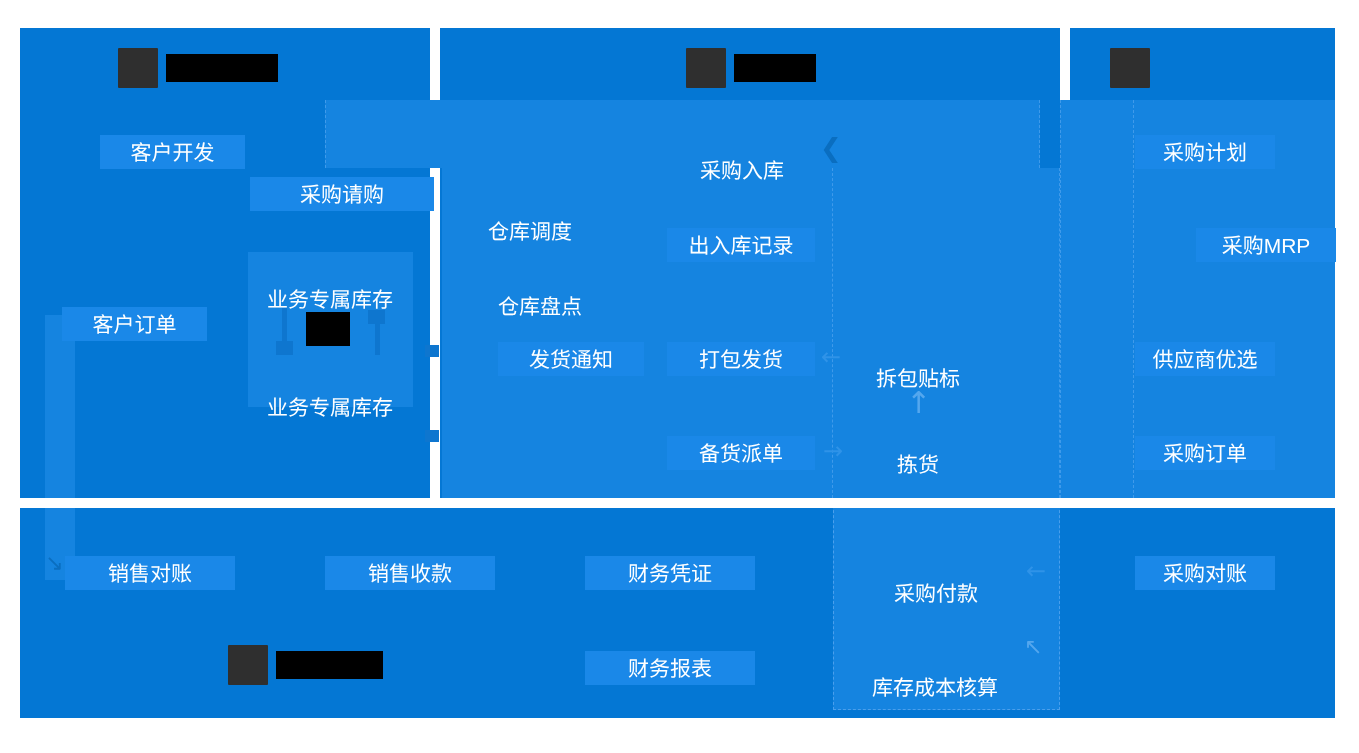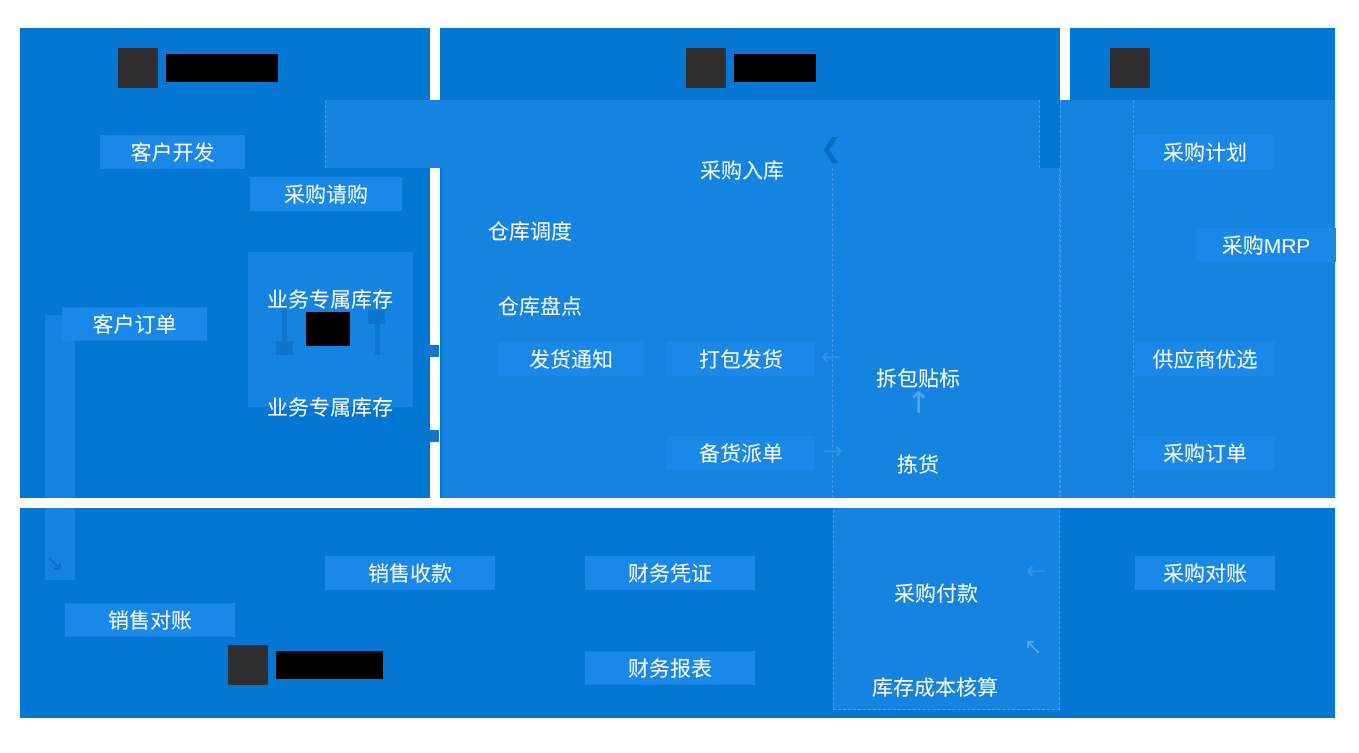--- a/index.html
+++ b/index.html
@@ -167,21 +167,21 @@
     <span class="dept-title" style="min-width:105px;"></span>
   </div>
 
   <div class="dept" style="left:228px; top:645px;">
     <span class="dept-icon"></span>
     <span class="dept-title" style="min-width:105px;">财</span>
   </div>
 
   <div class="chip" style="left:62px; top:135px; width:145px;margin-left:38px;">客户开发</div>
 
-  <div class="chip" style="left:250px;top:177px; width:152px;">采购请购</div>
+  <div class="chip" style="left:250px;top:177px; width:184px;">采购请购</div>
 
   <div class="chip plain" style="left:250px;top:263px; width:160px;">业务专属库存</div>
 
   <div class="chip plain" style="left:250px;top:371px; width:160px;">业务专属库存</div>
 
   <div class="vline" style="left:282px; top:308px; width:5px; height:38px;"></div>
   <div class="vline" style="left:276px; top:341px; width:17px; height:14px;"></div>
   <div class="vline" style="left:375px; top:317px; width:5px; height:38px;"></div>
   <div class="vline" style="left:368px; top:310px; width:17px; height:14px;"></div>
 
@@ -194,20 +194,21 @@
   <div class="vline" style="left:425px; top:345px; width:14px; height:12px;"></div>
   <div class="vline" style="left:425px; top:430px; width:14px; height:12px;"></div>
 
   <div class="chip plain" style="left:672px; top:134px; width:140px;">采购入库</div>
   <div class="arrow dark" style="left:820px; top:135px;">❮</div>
 
   <div class="chip plain" style="left:460px; top:195px; width:140px;">仓库调度</div>
 
   <div class="chip plain" style="left:470px; top:270px; width:140px;">仓库盘点</div>
 
+  <div class="chip" style="left:667px; top:228px; width:148px;">出入库记录</div>
 
   <div class="chip" style="left:498px; top:342px; width:146px;">发货通知</div>
 
   <div class="chip" style="left:667px; top:342px; width:148px;">打包发货</div>
 
   <div class="arrow" style="left:821px; top:345px; font-size:24px;">←</div>
 
   <div class="chip plain" style="left:848px; top:342px; width:140px;">拆包贴标</div>
 
 
@@ -220,21 +221,21 @@
   <div class="arrow light" style="left:906px; top:388px; font-size:30px;">↑</div>
 
   <div class="chip" style="left:1135px;top:135px; width:140px;">采购计划</div>
 
   <div class="chip" style="left:1196px;top:228px; width:140px;">采购MRP</div>
 
   <div class="chip" style="left:1135px;top:342px; width:140px;">供应商优选</div>
 
   <div class="chip" style="left:1135px;top:436px; width:140px;">采购订单</div>
 
-  <div class="chip" style="left:65px;  top:556px; width:170px;margin-top:47px;">销售对账</div>
+  <div class="chip" style="left:65px;  top:556px; width:170px;">销售对账</div>
 
   <div class="chip" style="left:325px; top:556px; width:170px;">销售收款</div>
 
   <div class="chip" style="left:585px; top:556px; width:170px;">财务凭证</div>
 
   <div class="chip" style="left:585px; top:651px; width:170px;text-align:right;">财务报表</div>
 
   <div class="chip plain" style="left:866px; top:557px; width:140px;">采购付款</div>
 
   <div class="arrow" style="left:1026px;top:559px; font-size:24px;">←</div>

